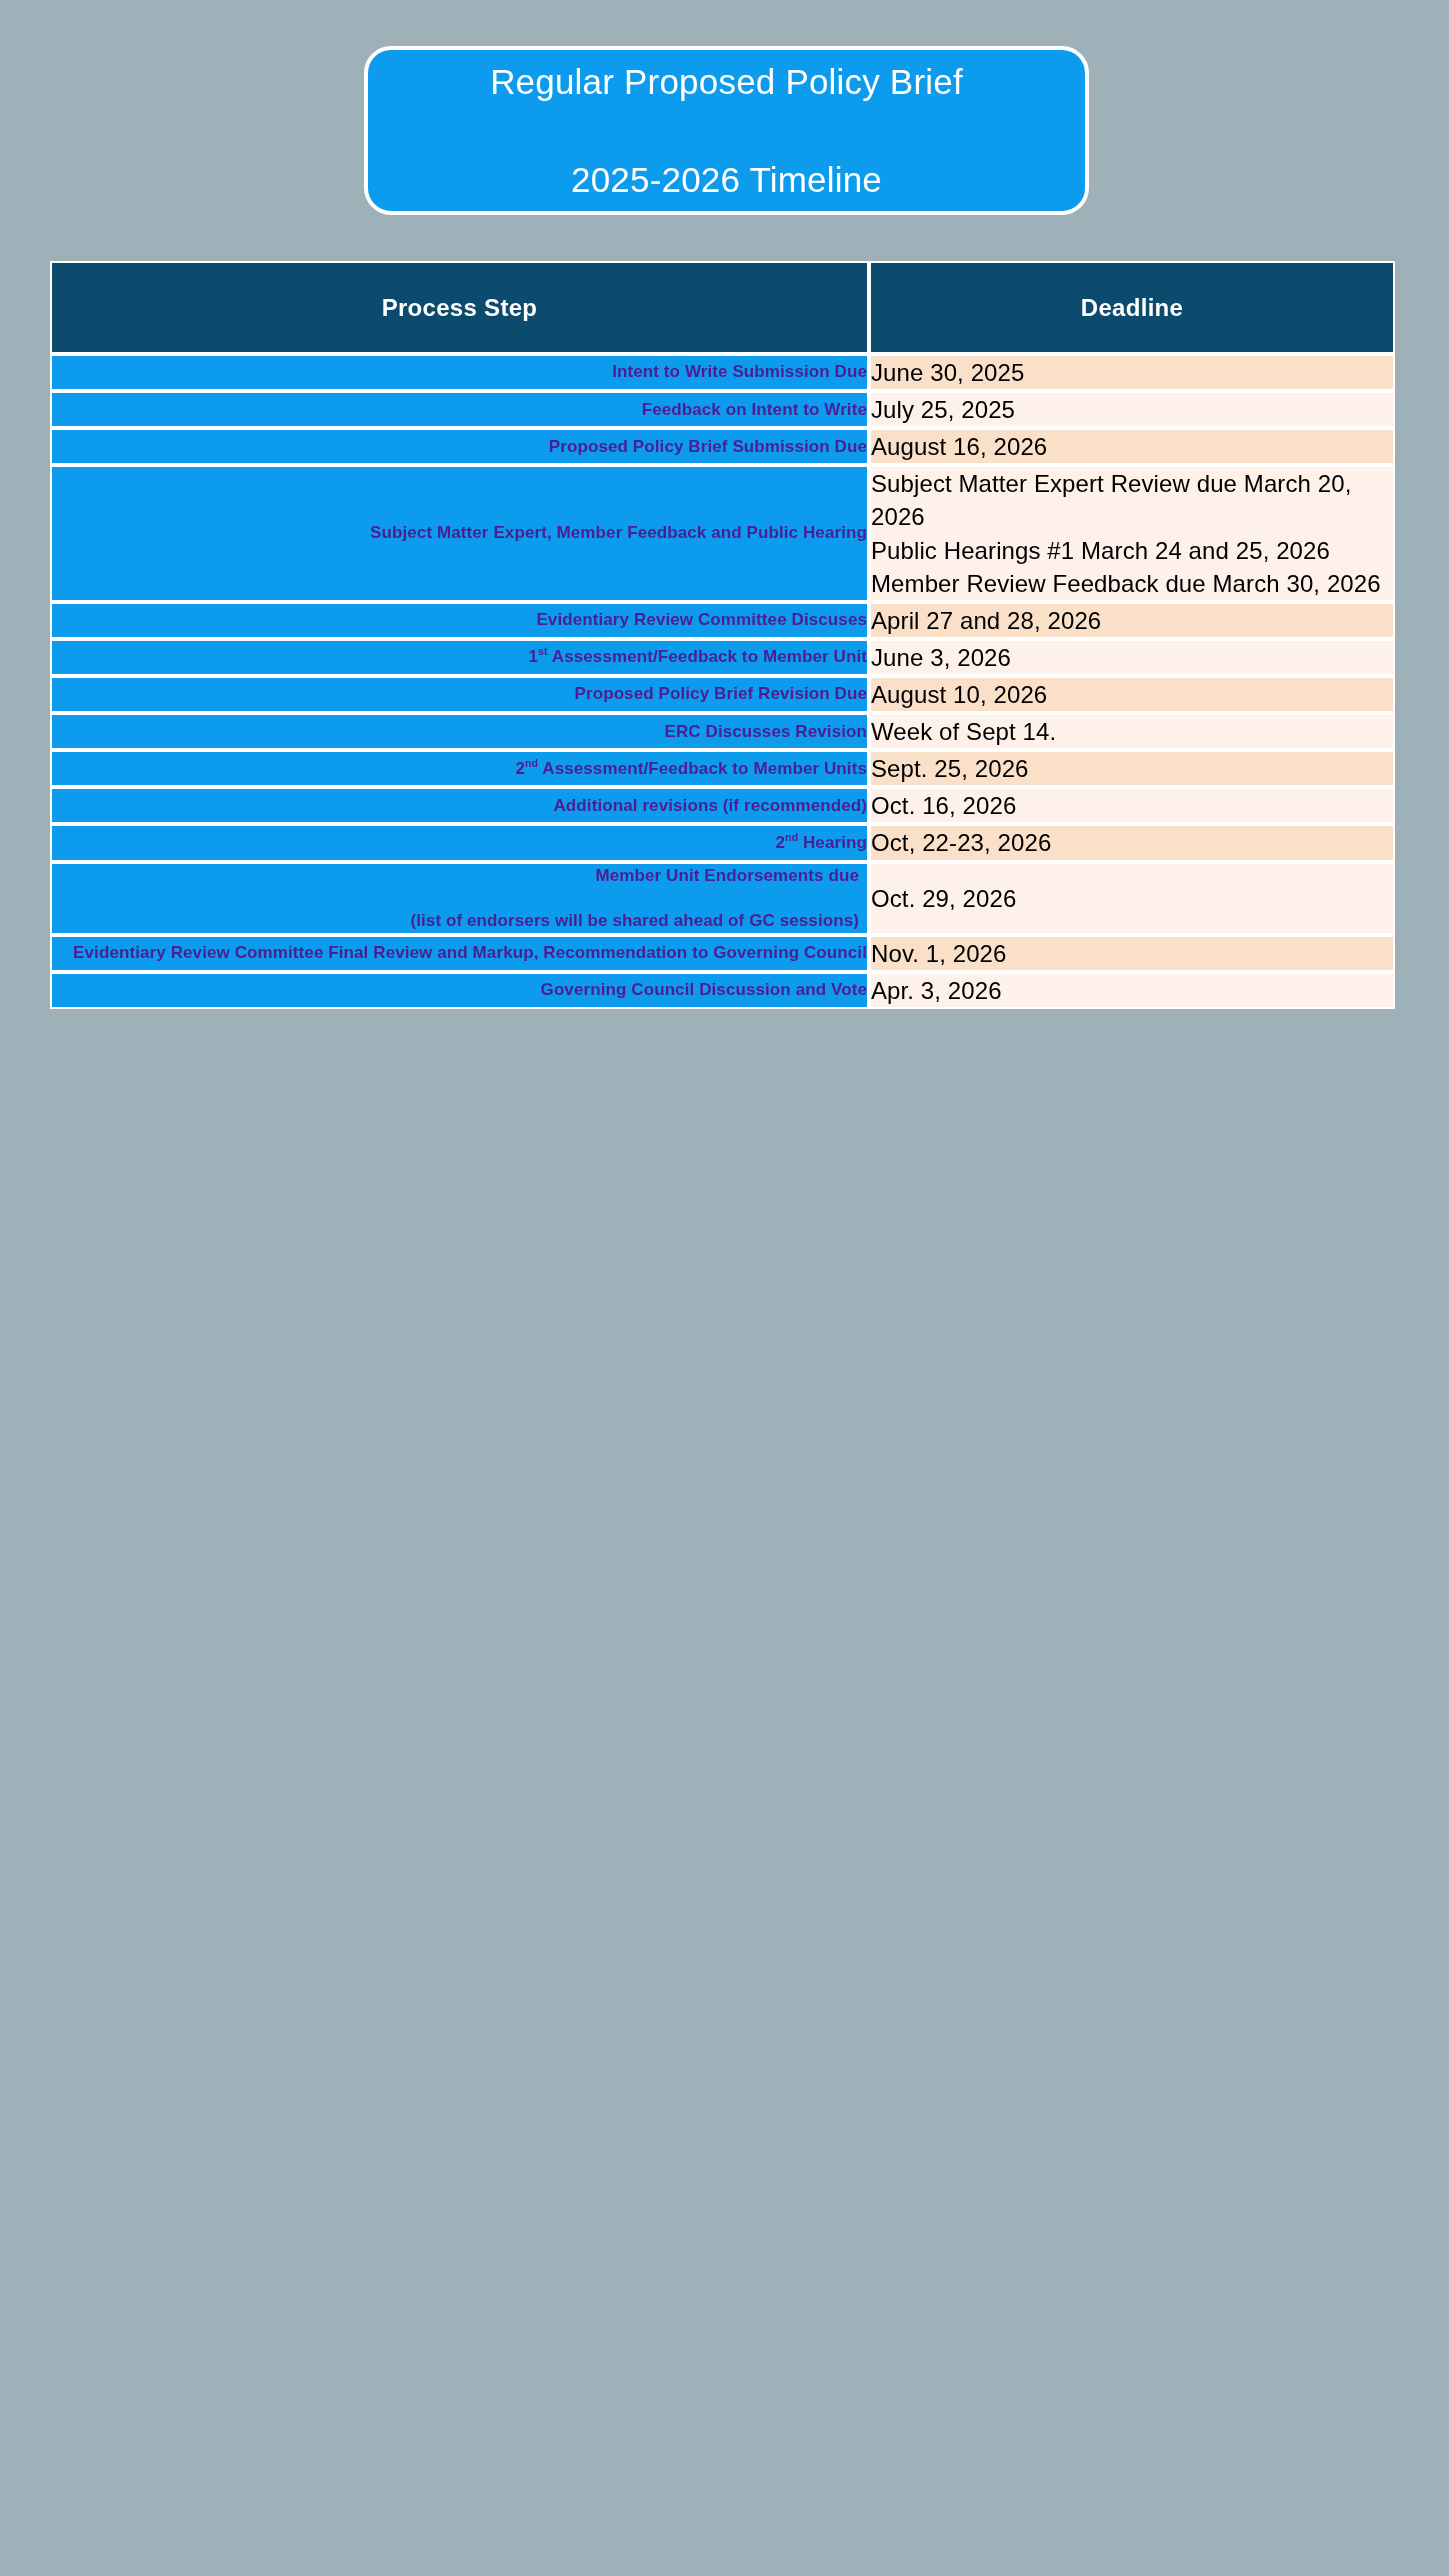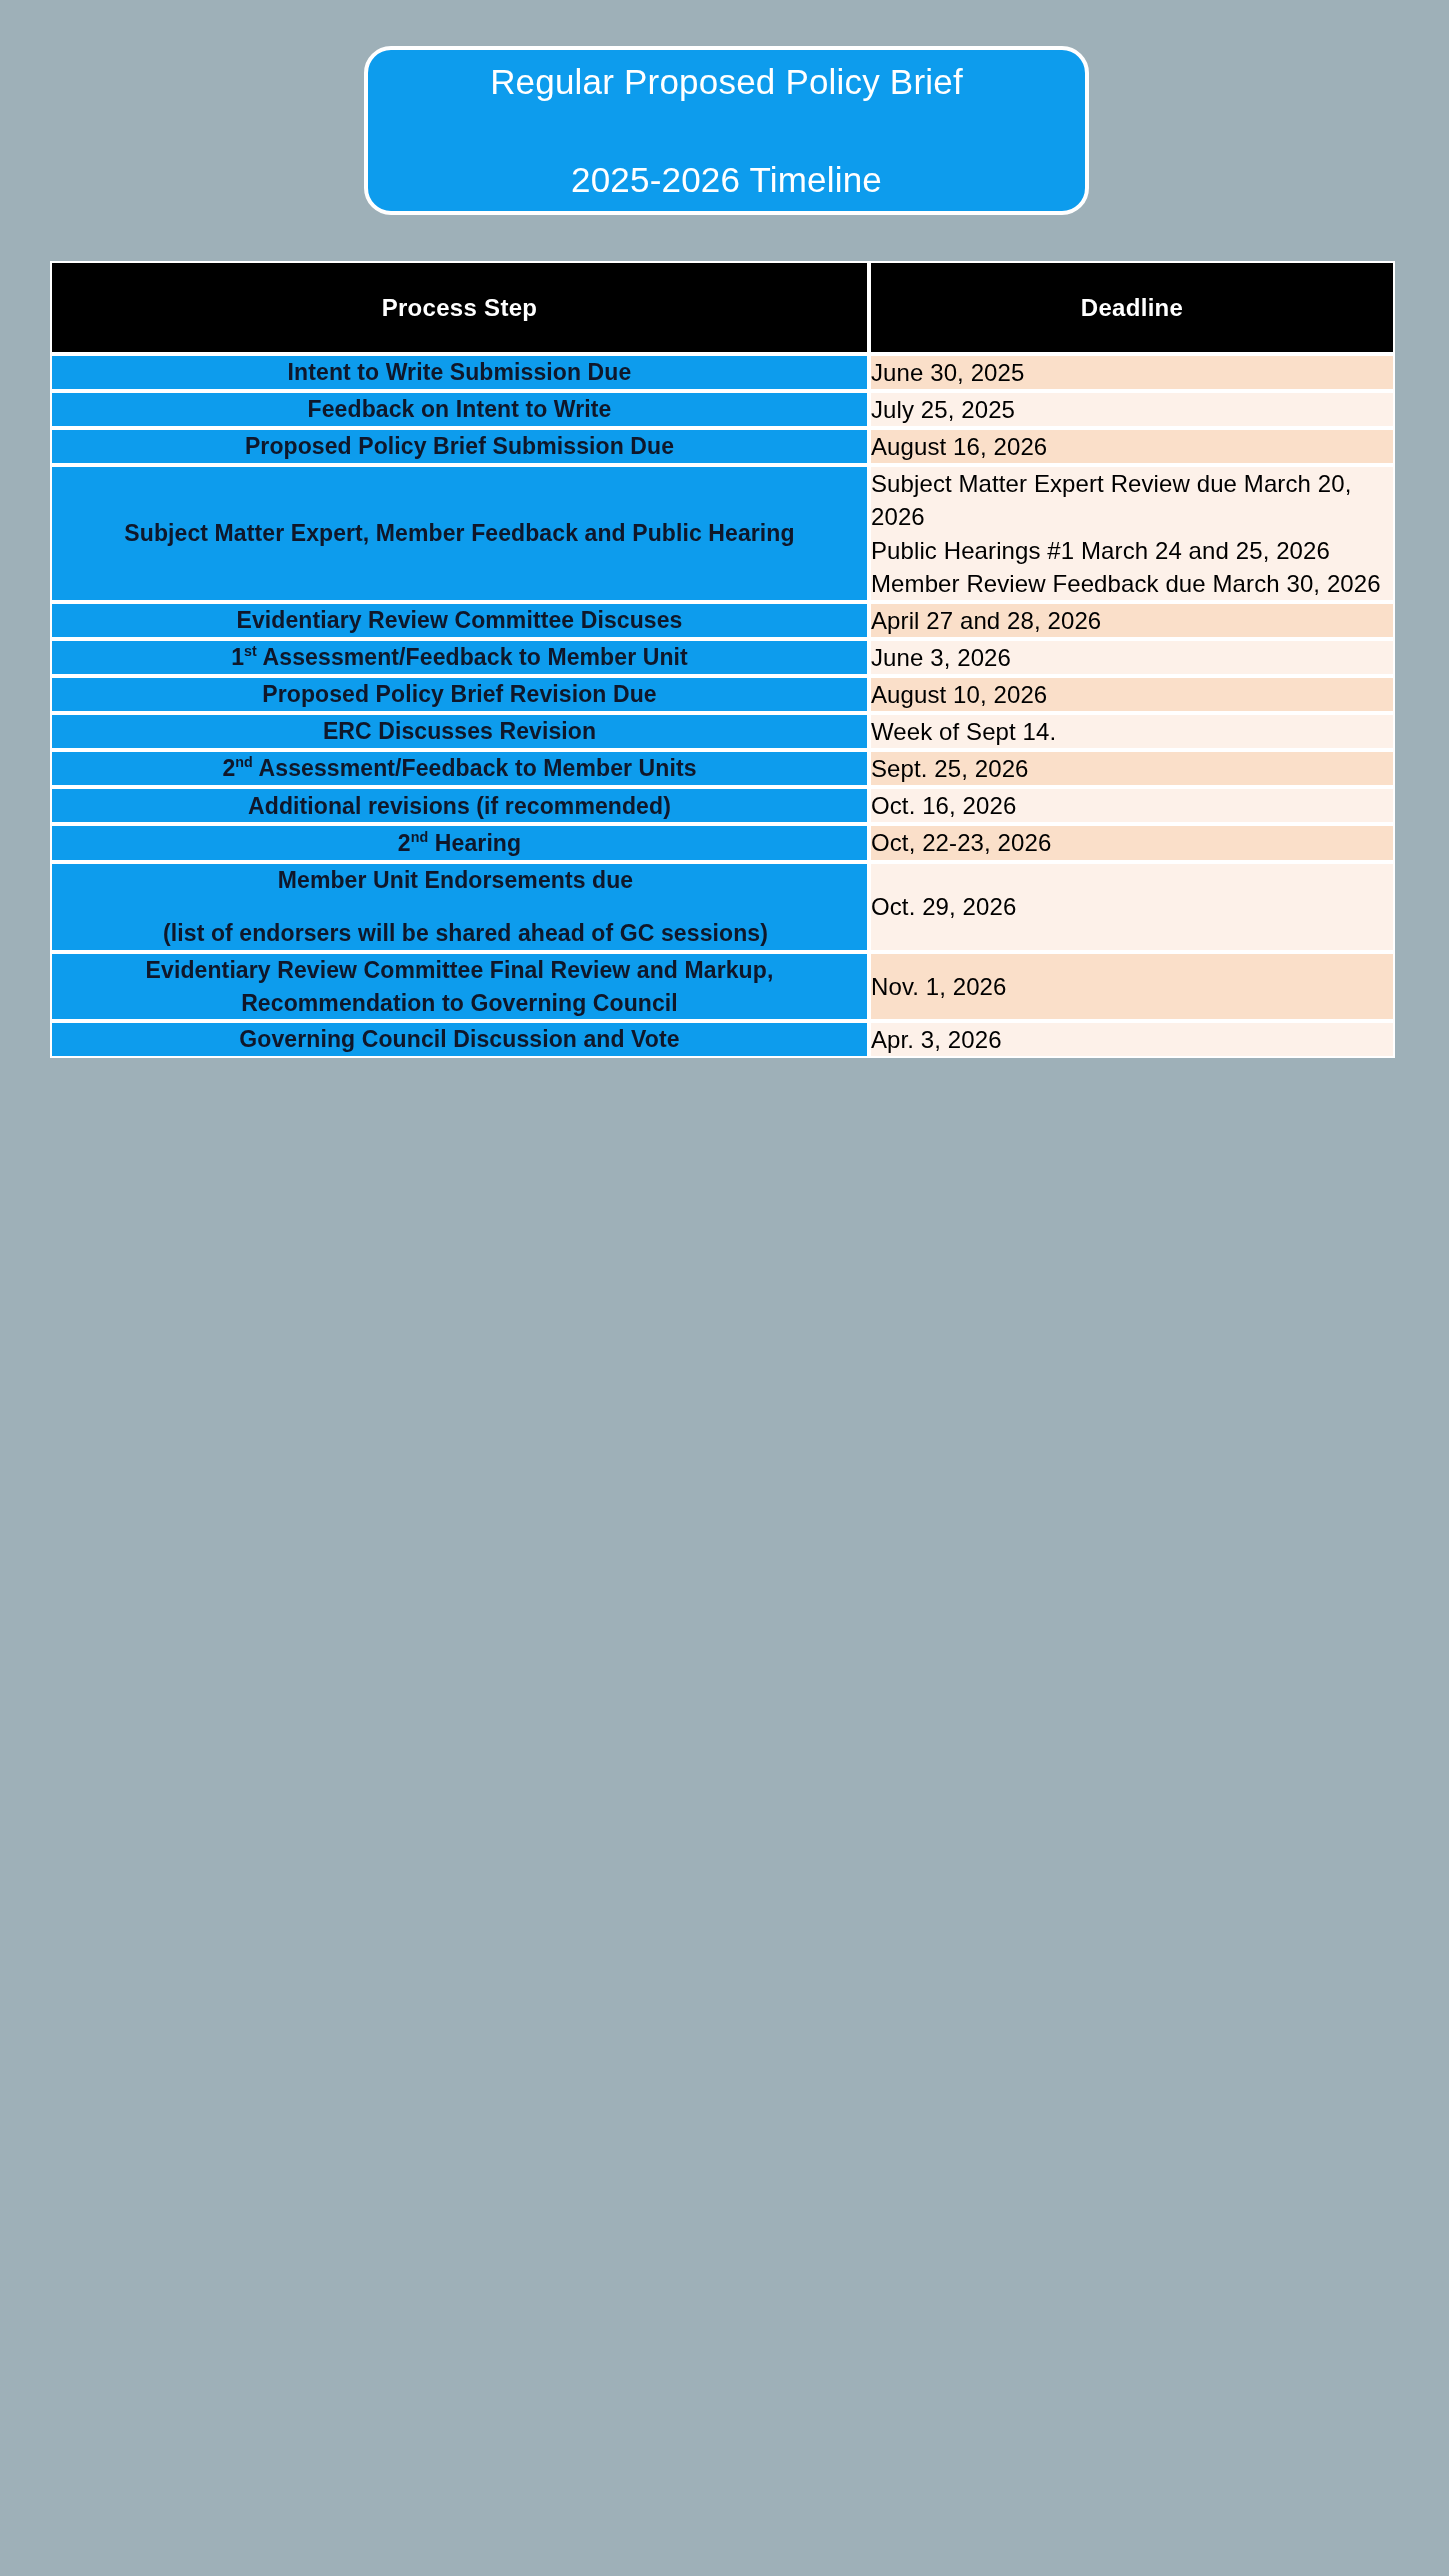--- a/index.html
+++ b/index.html
@@ -63,37 +63,37 @@
   .timeline-table th,
   .timeline-table td {
     vertical-align: middle;
     box-sizing: border-box;
     border: 2.9px solid #ffffff;
     padding: 0;
   }
 
   
   .hdr-cell {
-    background: #000000;
+    background: #0c4a6e;
     color: #ffffff;
     font-size: 24px;
     font-weight: bold;
     text-align: center;
     height: 93px;
     letter-spacing: 0.3px;
     margin-top: 20px;
   }
 
   
   .step-cell {
     background: #0d9ced;
-    color: #0f172a;
-    font-size: 23px;
+    color: #4c1d95;
+    font-size: 17px;
     font-weight: bold;
-    text-align: center;
+    text-align: right;
     padding: 11.6px 0 11.6px 11.6px;
     line-height: 1.42;
     letter-spacing: 0.1px;
   }
   .step-cell .sub-p { margin: 0 8px 21px 0; }
   .step-cell .sub-p:last-child { margin-bottom: 0; padding-left: 20px; }
 
   
   .dead-cell {
     color: #000000;

